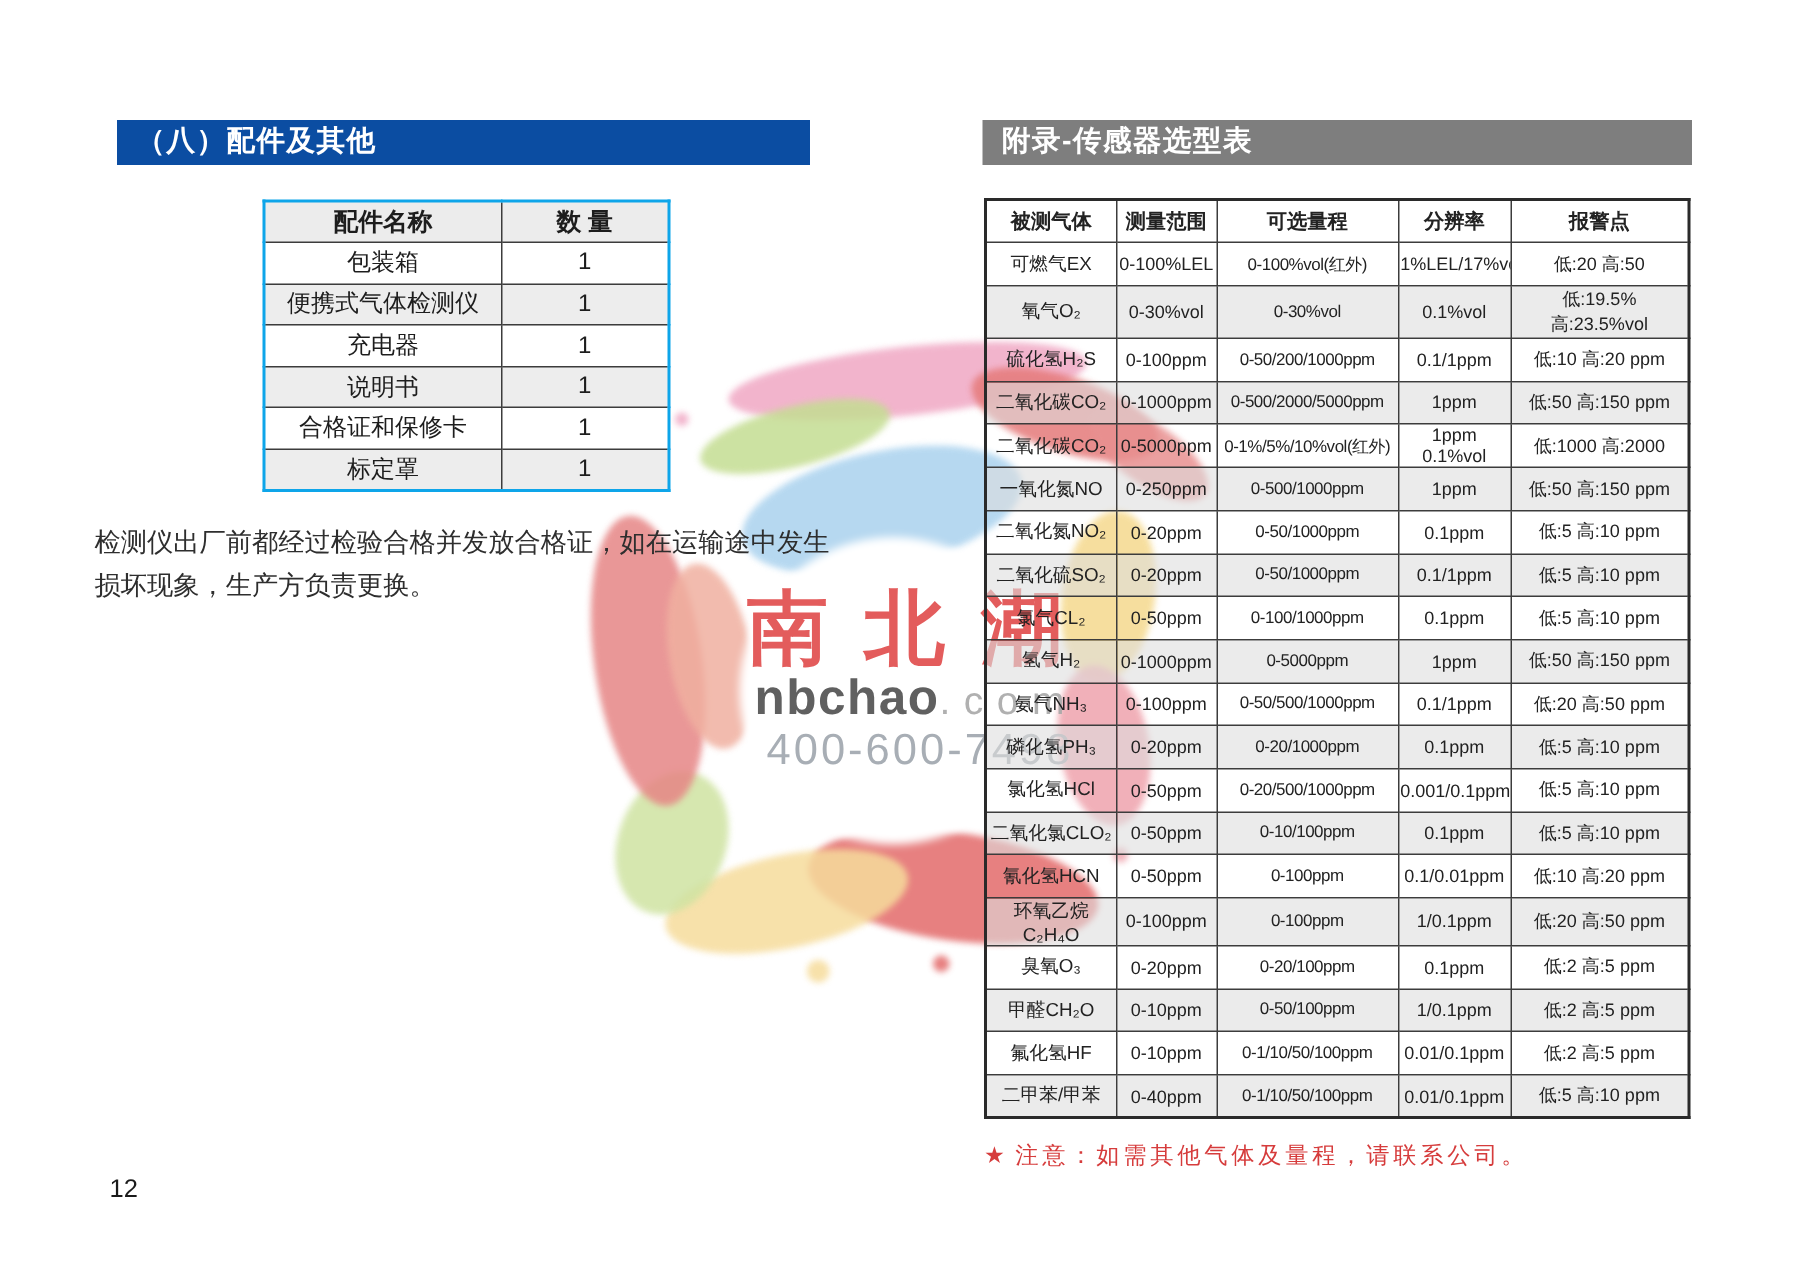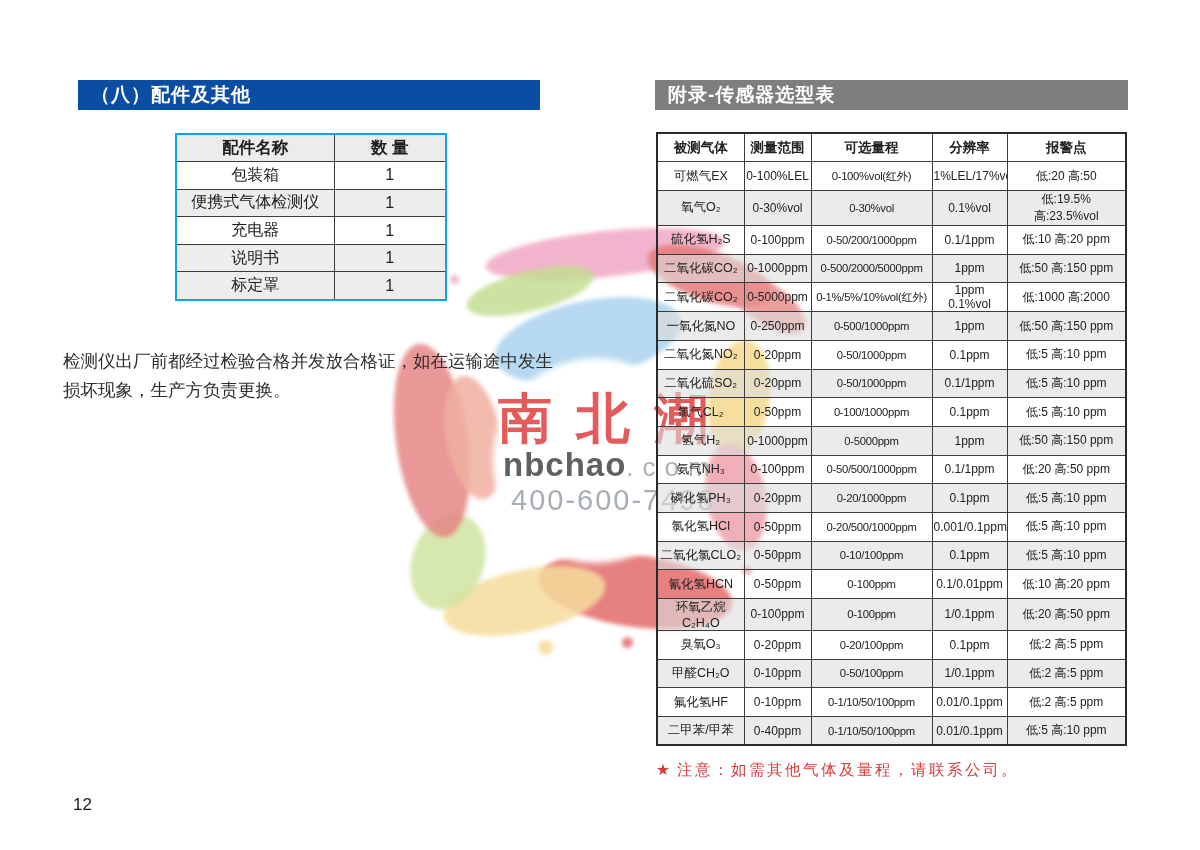--- a/index.html
+++ b/index.html
@@ -29,21 +29,21 @@
                text-align:center; padding:0 1px; font-size:12px; overflow:hidden; }
   #sensor-table th { font-size:13.5px; font-weight:bold; background:#fff; }
   #sensor-table td:first-child { font-size:12.5px; }
   #sensor-table td:nth-child(3) { font-size:11.3px; letter-spacing:-0.3px; }
   #sensor-table td:nth-child(5) { font-size:12px; }
   #sensor-table tr.alt td { background:rgba(222,222,222,0.6); }
 
   
   #shipping-note { position:absolute; left:63px; top:347px; width:492px; z-index:2;
                font-size:17.5px; line-height:29px; color:#2e2e2e; }
-  #page-number { position:absolute; left:73px; top:783px; font-size:17px; color:#1a1a1a; z-index:2;margin-top:12px; }
+  #page-number { position:absolute; left:73px; top:783px; font-size:17px; color:#1a1a1a; z-index:2; }
   #contact-note { position:absolute; left:656px; top:760px; z-index:2;
                font-family:"DejaVu Serif", serif; font-size:15.5px; letter-spacing:2.5px;
                color:#d63c3c; }
   #contact-note .star { letter-spacing:0; margin-right:7px; font-family:"Liberation Sans", sans-serif; }
 
   
   #watermark { position:absolute; left:390px; top:225px; width:400px; height:440px; z-index:1; }
   .blob { position:absolute; border-radius:50%; filter:blur(2px); opacity:0.85; }
   .b1  { left:95px;  top:6px;   width:240px; height:46px; background:#f0a8c4; transform:rotate(-6deg); }
   .b2  { left:255px; top:26px;  width:130px; height:50px; background:#e57a7a; transform:rotate(18deg); }
@@ -125,20 +125,24 @@
           <td>1</td>
         </tr>
         <tr>
           <td>充电器</td>
           <td>1</td>
         </tr>
         <tr class="alt">
           <td>说明书</td>
           <td>1</td>
         </tr>
+        <tr>
+          <td>合格证和保修卡</td>
+          <td>1</td>
+        </tr>
         <tr class="alt">
           <td>标定罩</td>
           <td>1</td>
         </tr>
       </tbody>
     </table>
 
   <p id="shipping-note">检测仪出厂前都经过检验合格并发放合格证，如在运输途中发生损坏现象，生产方负责更换。</p>
 
   <div id="page-number">12</div>

